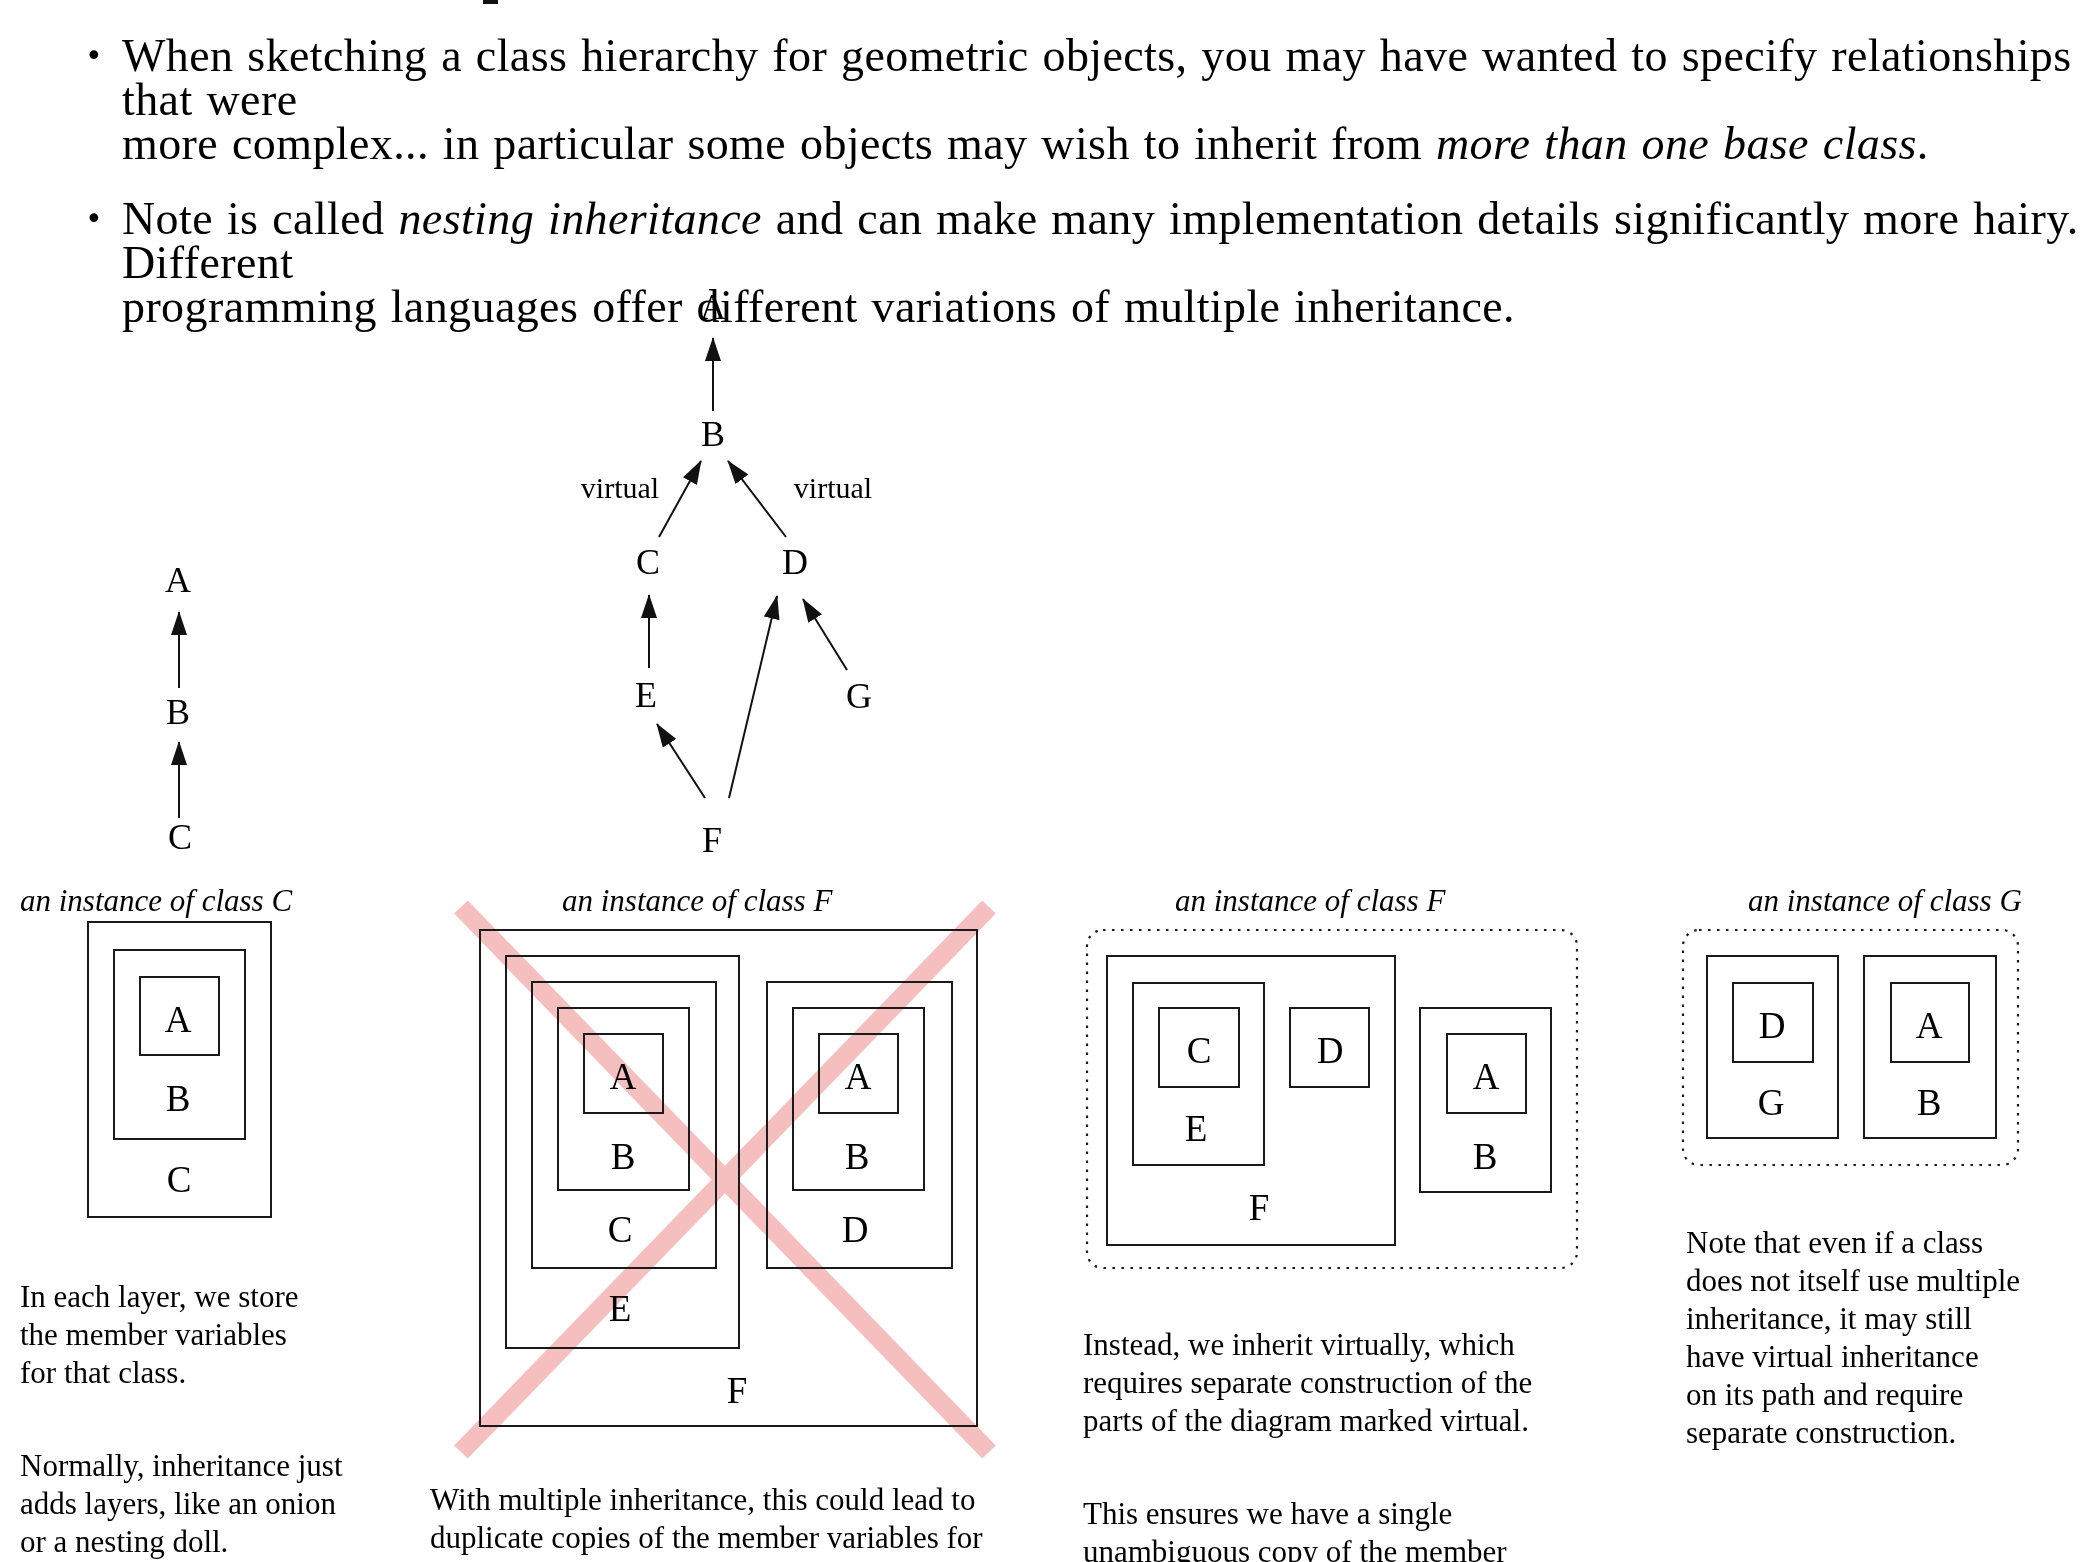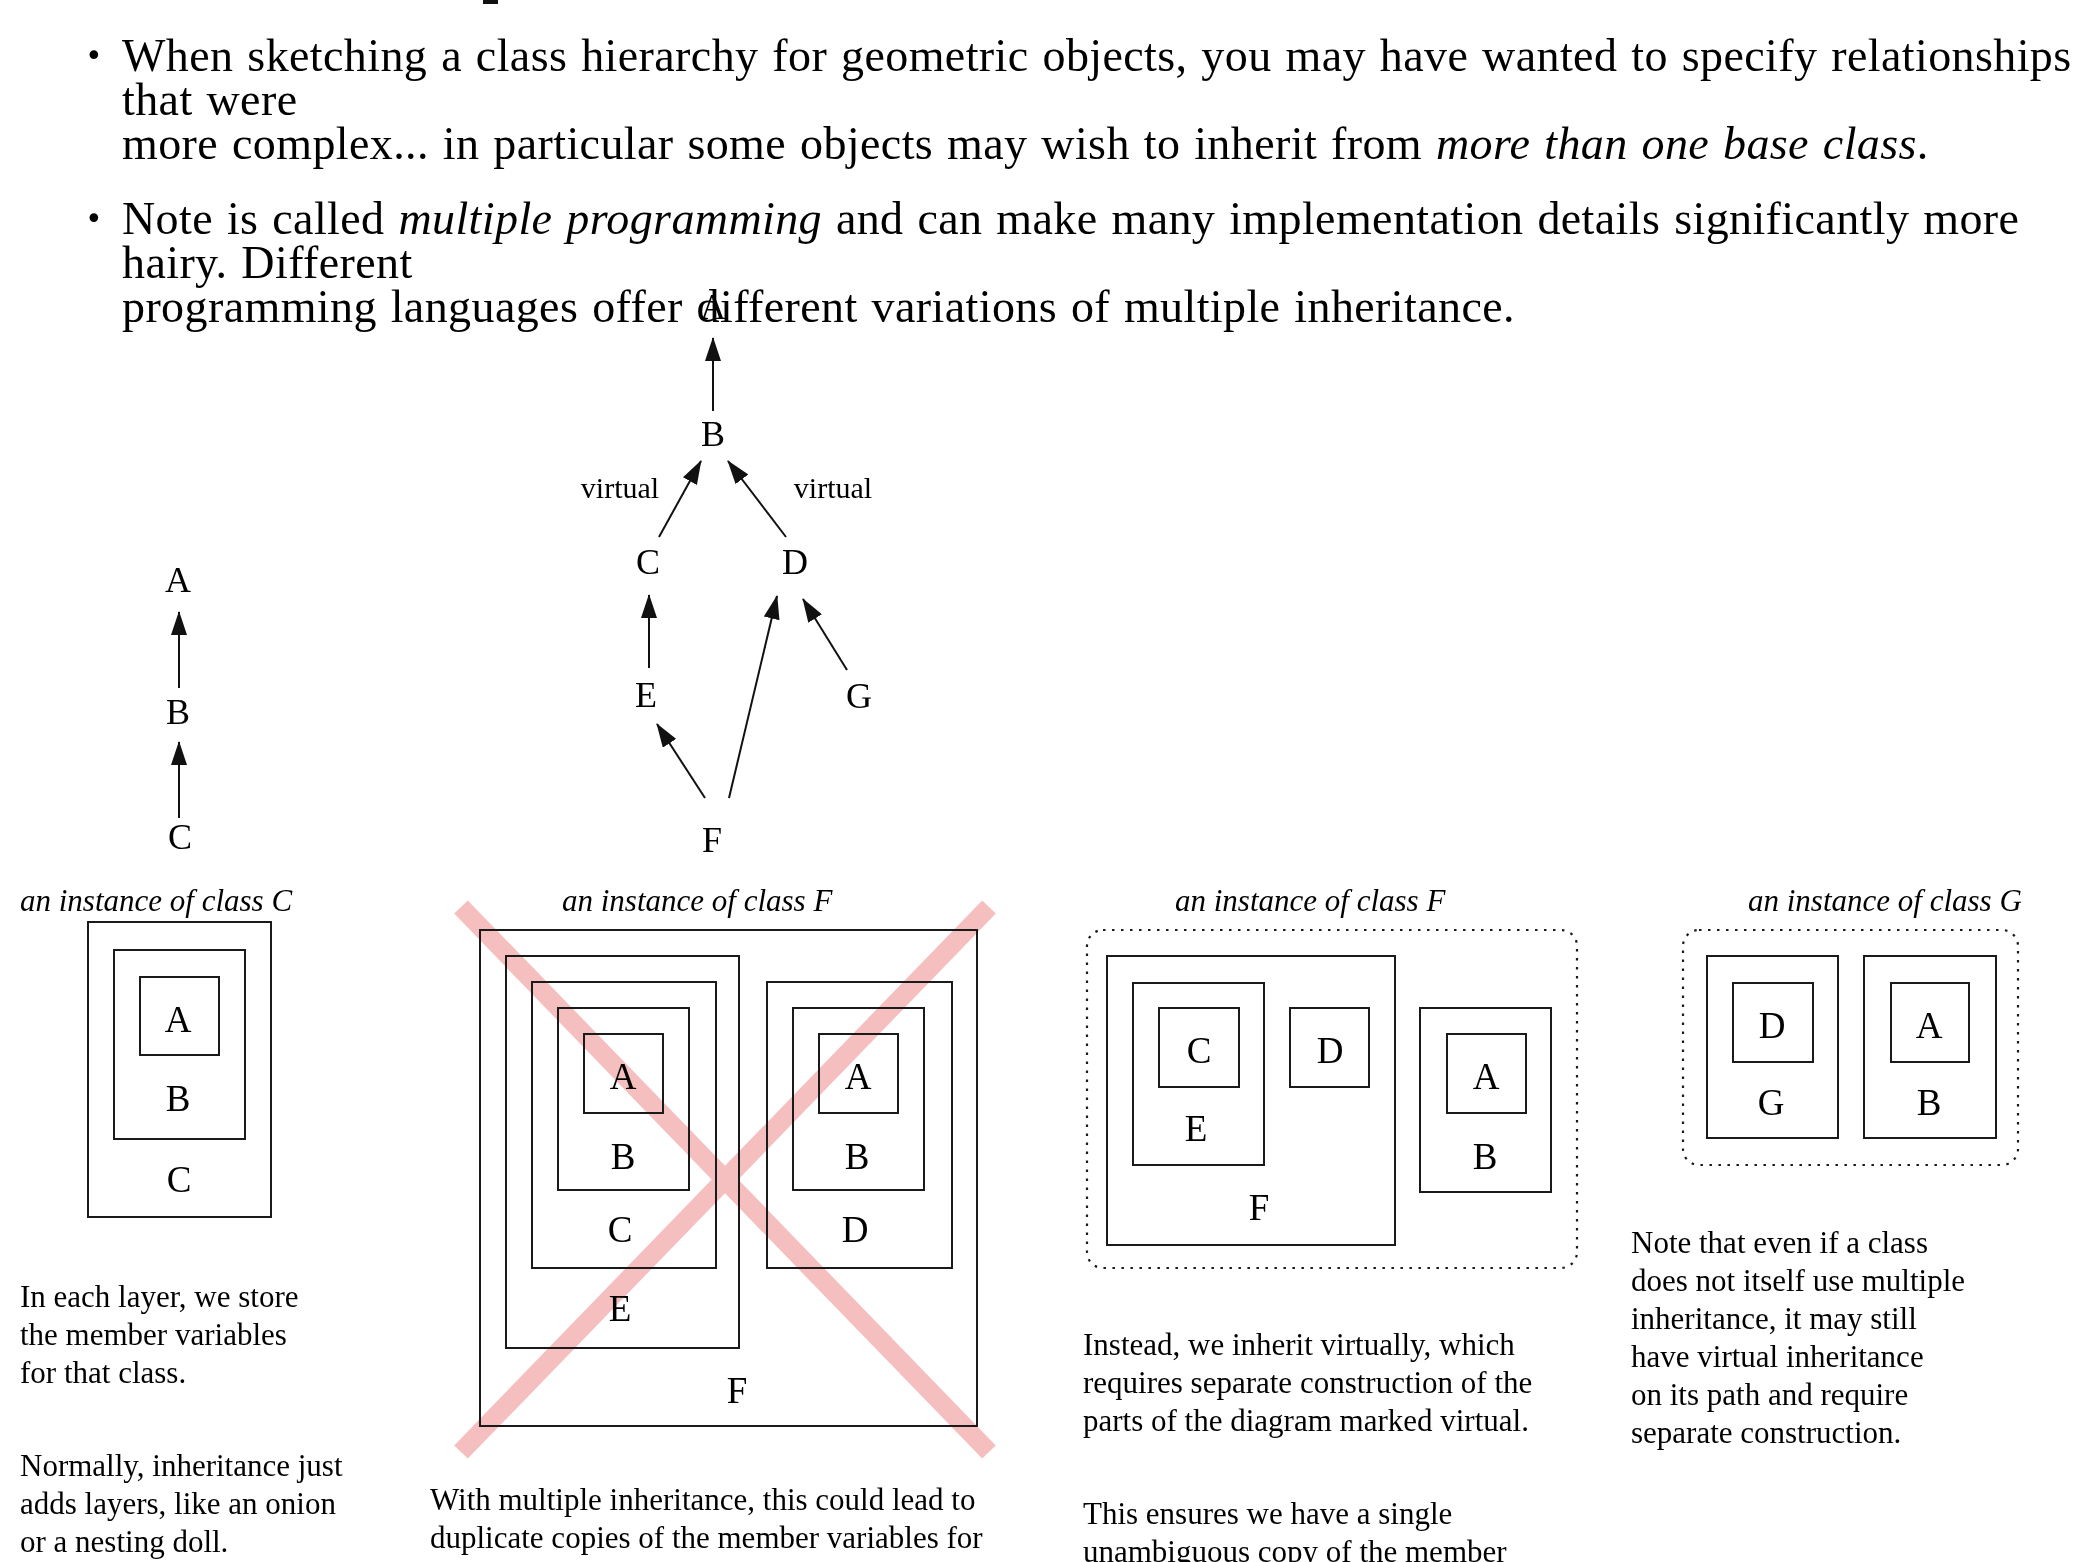--- a/index.html
+++ b/index.html
@@ -48,21 +48,21 @@
   <div class="abs" id="title-fragment"></div>
 
   <div class="abs" id="bullets">
     <div class="bullet">
       <span class="marker">•</span>
       <p class="btext"><span>When sketching a class hierarchy for geometric objects, you may have wanted to specify relationships that were
 more complex... in particular some objects may wish to inherit from </span><em>more than one base class</em><span>.</span></p>
     </div>
     <div class="bullet">
       <span class="marker">•</span>
-      <p class="btext"><span>Note is called </span><em>multiple programming</em><span> and can make many implementation details significantly more hairy. Different
+      <p class="btext"><span>Note is called </span><em>nesting inheritance</em><span> and can make many implementation details significantly more hairy. Different
 programming languages offer different variations of multiple inheritance.</span></p>
     </div>
   </div>
 
   <svg class="abs" style="left:110px;top:550px;" width="140" height="320" viewBox="0 0 140 320">
     <defs>
       <marker id="ah" markerUnits="userSpaceOnUse" markerWidth="24" markerHeight="16" refX="23" refY="8" orient="auto">
         <path d="M0,0 L24,8 L0,16 Z" fill="#111"></path>
       </marker>
     </defs>
@@ -167,21 +167,21 @@
     <rect class="dotted" x="8" y="10" width="335" height="235" rx="16"></rect>
     <rect class="box" x="32" y="36" width="131" height="182"></rect>
     <rect class="box" x="58" y="63" width="80" height="79"></rect>
     <rect class="box" x="189" y="36" width="132" height="182"></rect>
     <rect class="box" x="216" y="63" width="78" height="79"></rect>
     <text class="lbl" x="97" y="105">D</text>
     <text class="lbl" x="96" y="182">G</text>
     <text class="lbl" x="254" y="105">A</text>
     <text class="lbl" x="254" y="182">B</text>
   </svg>
-  <div class="abs caption" style="left:1631px;top:1186px;width:400px;">
+  <div class="abs caption" style="left:1686px;top:1186px;width:400px;">
     <p>Note that even if a class
 does not itself use multiple
 inheritance, it may still
 have virtual inheritance
 on its path and require
 separate construction.</p>
   </div>
 
 </div>
 

